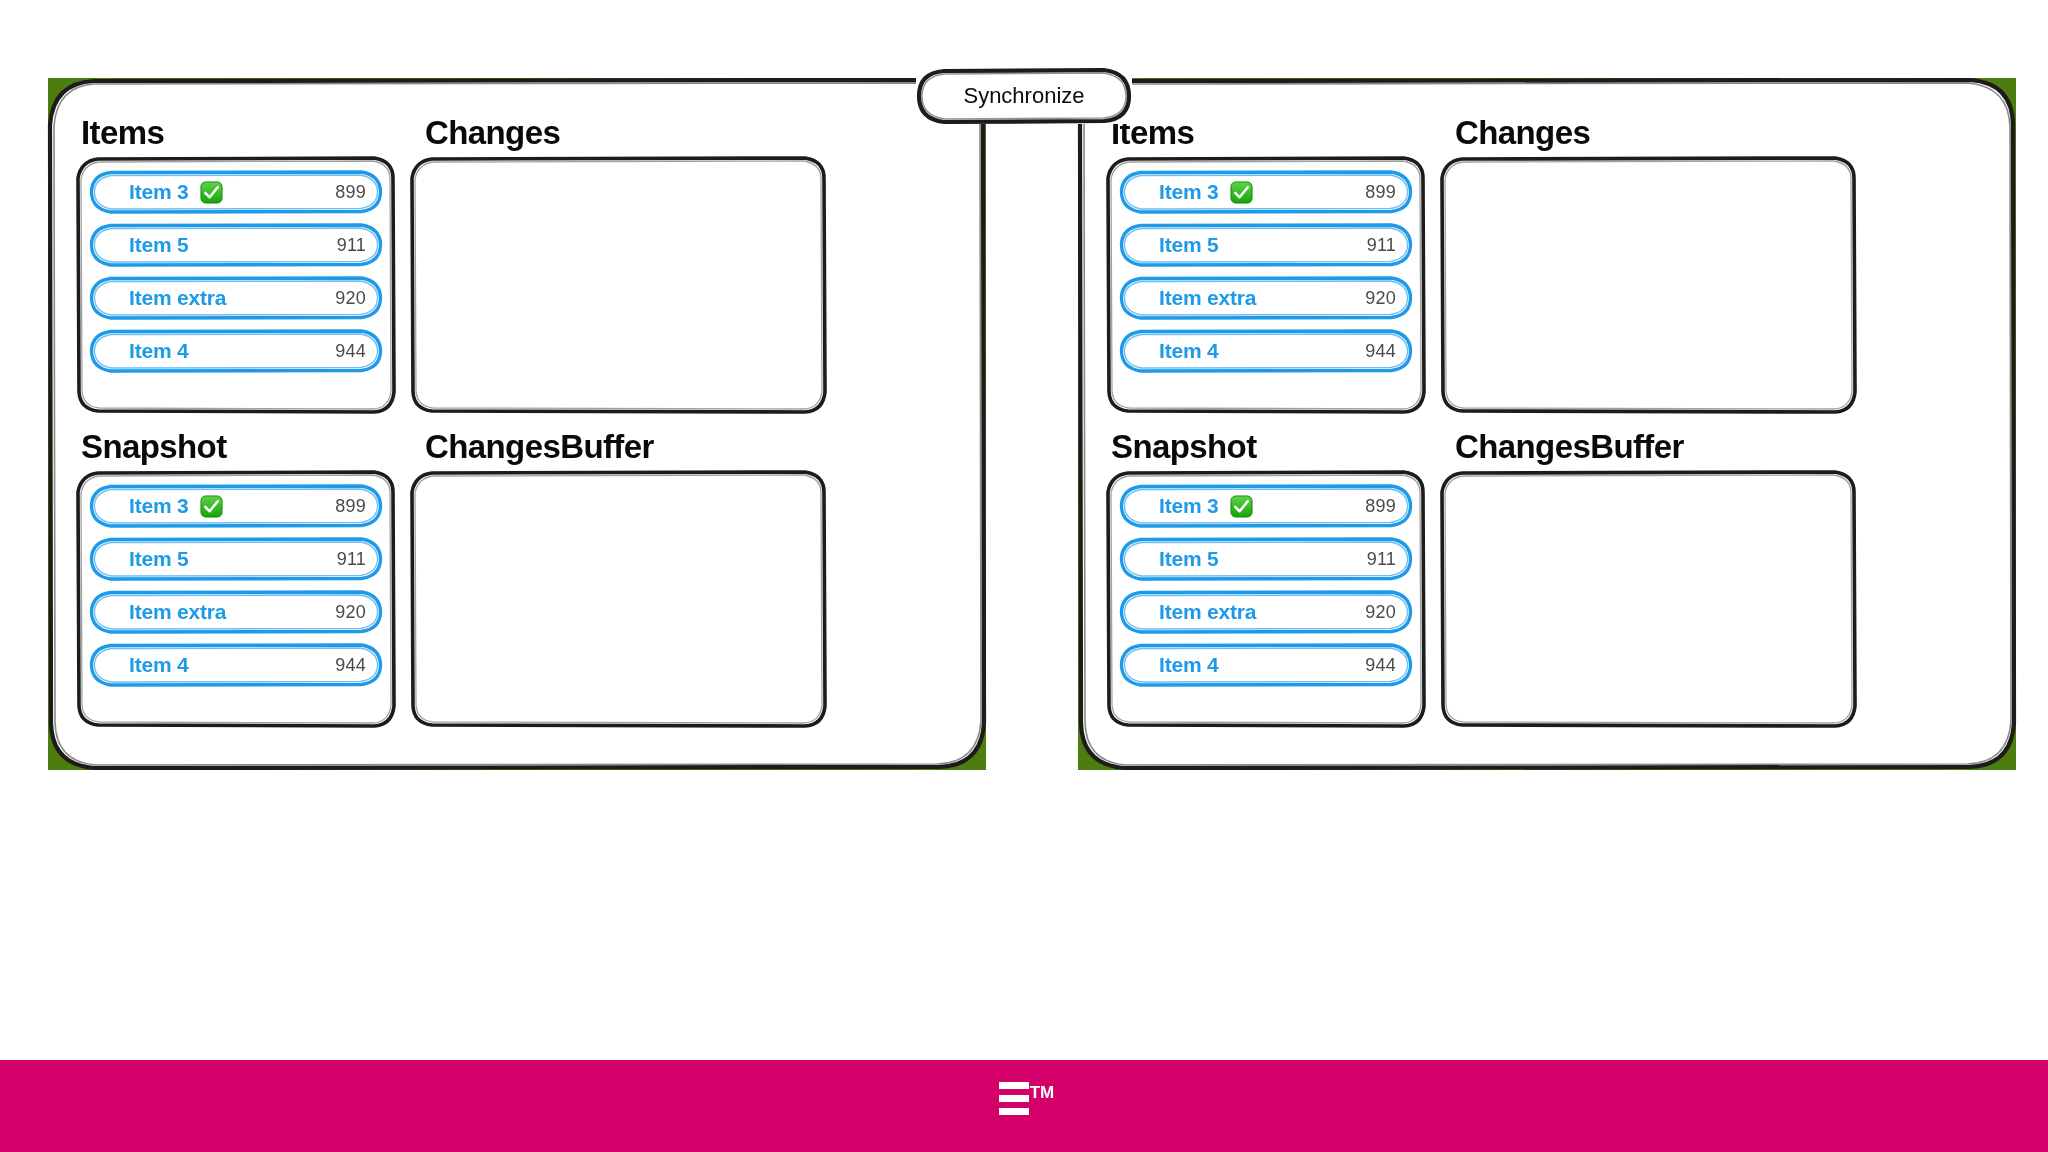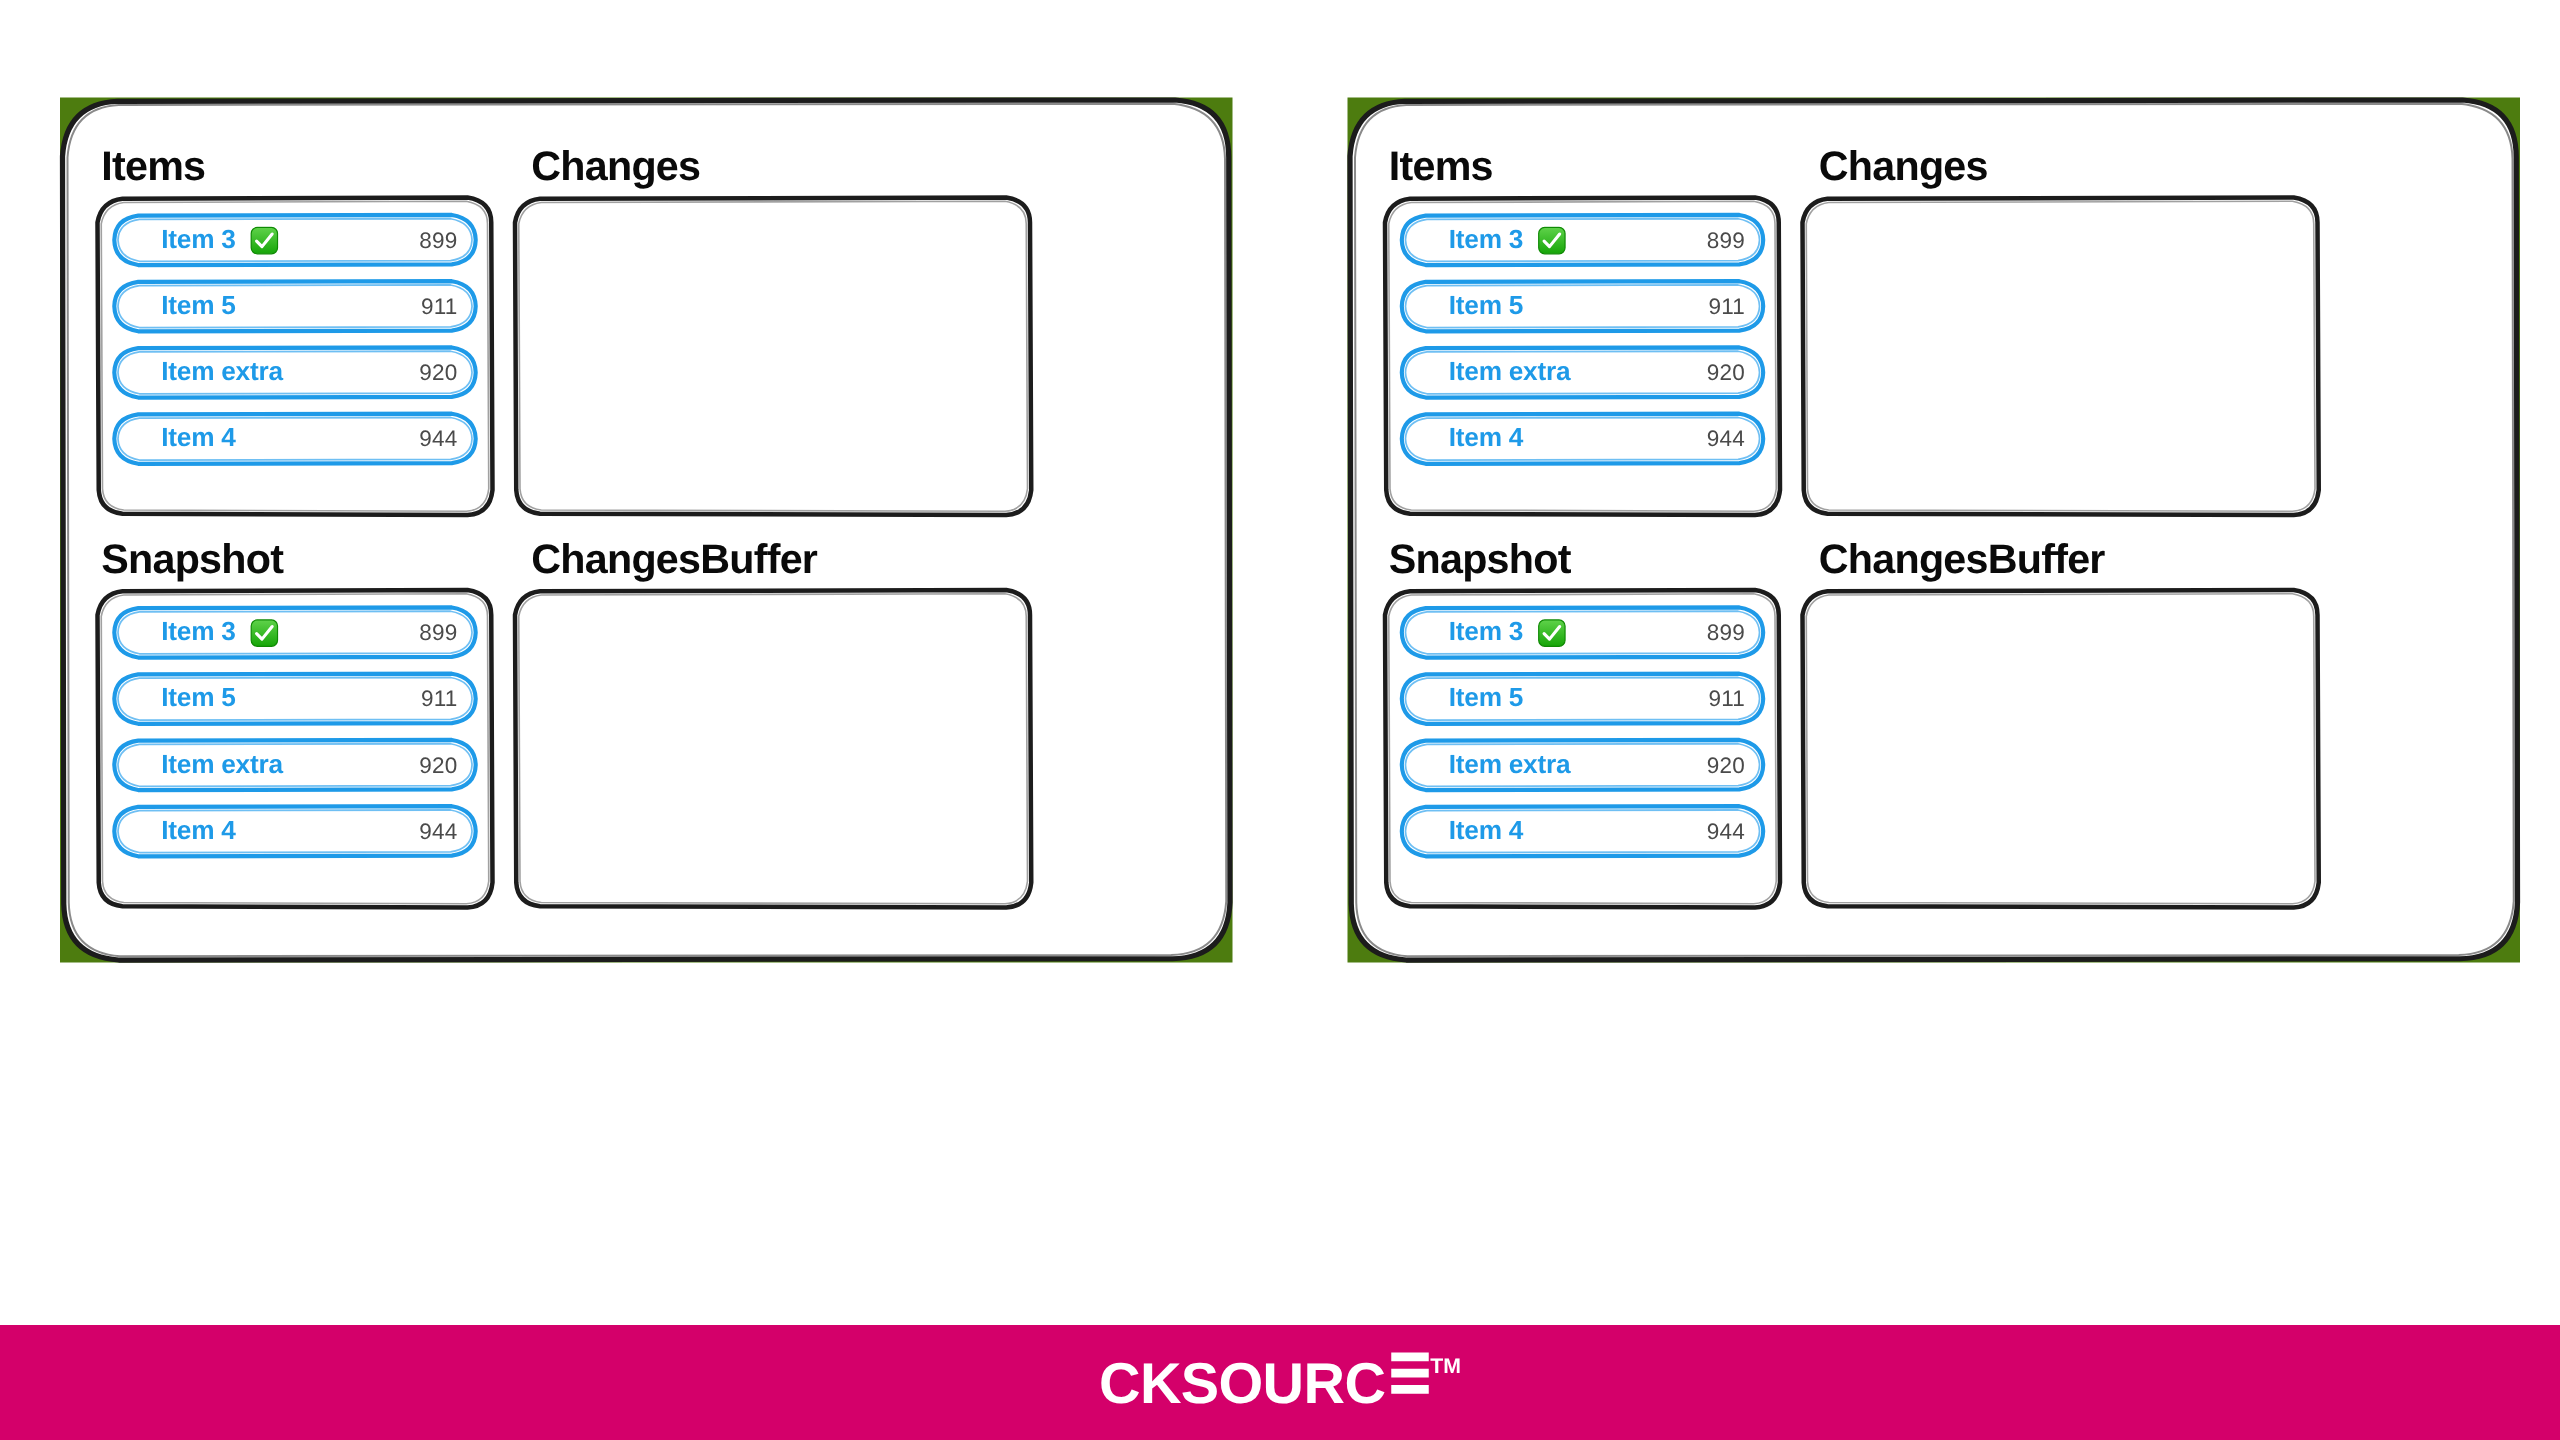--- a/index.html
+++ b/index.html
@@ -461,26 +461,32 @@
         <div class="box" style="left: 362px; top: 392px; width: 417px; height: 258px;">
           <svg class="frame" viewBox="0 0 417 258" preserveAspectRatio="none">
             <path d="M22,3 L395,2 Q414,5 414,22 L415,236 Q413,255 395,256 L22,255 Q4,253 3,236 L2,22 Q5,5 22,3 Z" fill="#ffffff" stroke="#1c1c1c" stroke-width="3.6" stroke-linejoin="round"></path>
             <path d="M23,6 L394,5 Q411,8 411,23 L412,235 Q410,252 394,253 L23,252 Q7,250 6,235 L5,23 Q8,8 23,6 Z" fill="none" stroke="#2e2e2e" stroke-width="1.3" opacity="0.45"></path>
           </svg>
           <div class="box-body"></div>
         </div>
       </div>
   </div>
 
+  <div class="synclabel" style="left:916px; top:68px; width:216px; height:56px;">
+    <svg class="frame" viewBox="0 0 216 56" preserveAspectRatio="none">
+      <path d="M28,3 L188,2 Q213,5 213,28 Q213,51 188,53 L28,54 Q3,51 3,28 Q3,5 28,3 Z" fill="#ffffff" stroke="#1c1c1c" stroke-width="4.2" stroke-linejoin="round"></path>
+      <path d="M29,6 L187,5 Q210,8 210,28 Q210,48 187,50 L29,51 Q6,48 6,28 Q6,8 29,6 Z" fill="none" stroke="#2a2a2a" stroke-width="1.5" opacity="0.5"></path>
+    </svg>
+    <div class="synclabel-text">Synchronize</div>
+  </div>
 
 </div>
 
 <div id="footer" style="background: rgb(212, 0, 106);">
   <div class="logo-wrap">
-    <span class="logo-text">CKSOURC</span>
     <span class="logo-e">
       <i></i>
         <i></i>
         <i></i>
     </span>
     <span class="logo-tm">TM</span>
   </div>
 </div>
 
 </body></html>

